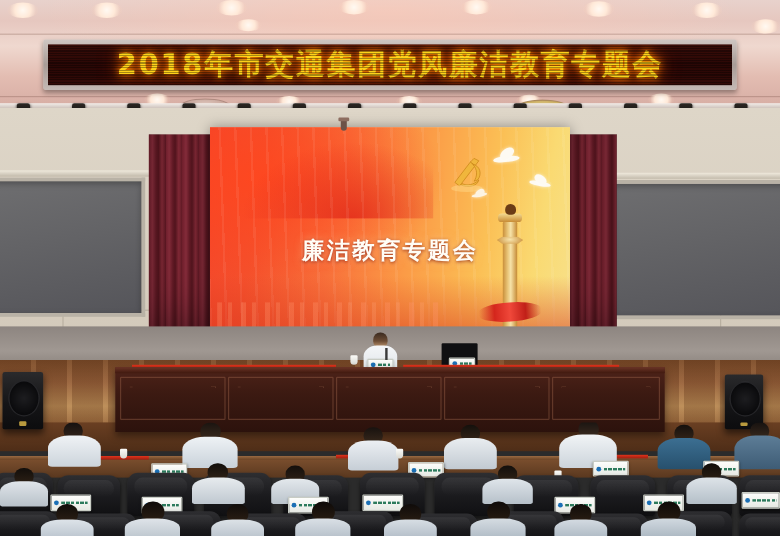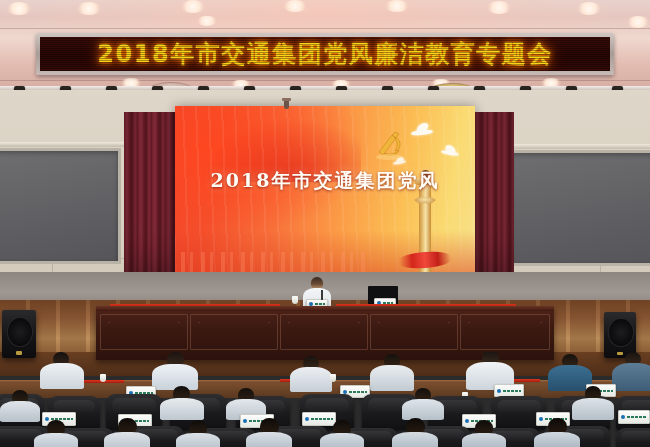--- a/index.html
+++ b/index.html
@@ -250,21 +250,21 @@
     </div>
 
     <div class="huabiao">
       <div class="hb-shaft"></div>
       <div class="hb-cap"></div>
       <div class="hb-beast"></div>
       <div class="hb-disc"></div>
       <div class="hb-ribbon"></div>
     </div>
 
-    <div class="scr-title l1">2018年市交通集团党风</div>
+    <div class="scr-title l2">廉洁教育专题会</div>
   </div>
   <div class="sprinkler" style="left:284px;top:100px;"></div>
 
   <div class="stage-backwall"></div>
   <div class="stage-wood"></div>
   <div class="stage-front"></div>
 
   <div class="person" style="left:302px;top:277px;width:30px;height:32px;">
     <div class="head" style="left:9px;top:0;width:12px;height:13px;background:linear-gradient(180deg,#3a2a20,#6b4c34 55%,#caa078 100%);"></div>
     <div class="torso" style="left:1px;top:11px;width:28px;height:22px;background:linear-gradient(180deg,#f4f6f8,#dfe4e8);"></div>

